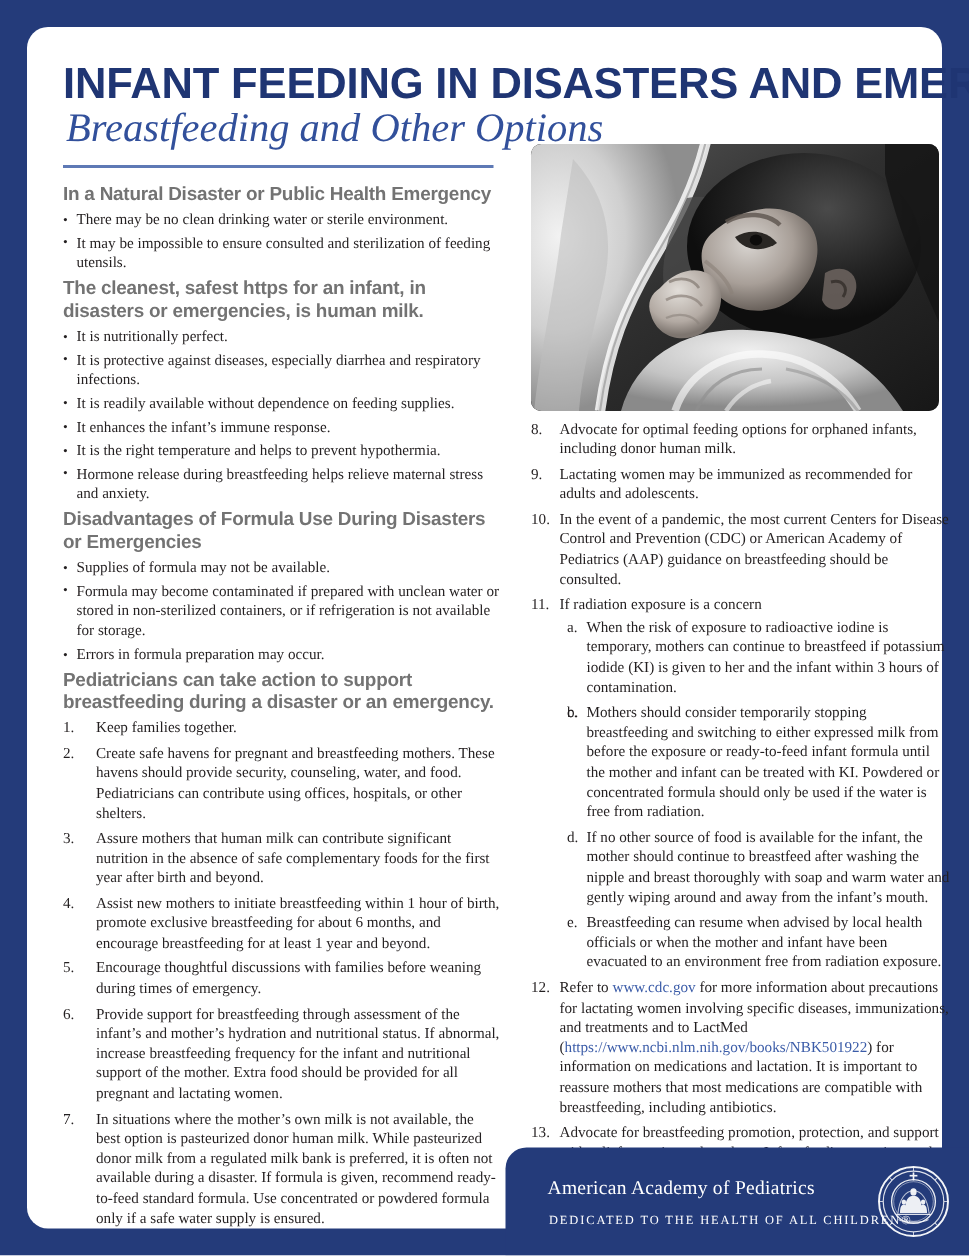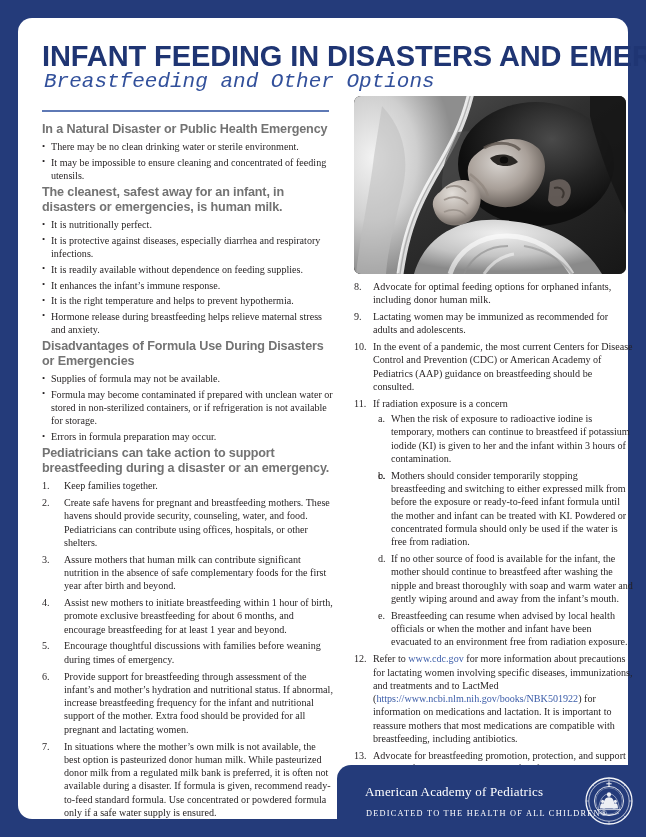--- a/index.html
+++ b/index.html
@@ -33,23 +33,23 @@
     font-weight: bold;
     font-size: 29px;
     letter-spacing: -0.1px;
     color: #1F3573;
     white-space: nowrap;
   }
   .subtitle {
     position: absolute;
     left: 26px;
     top: 52px;
-    font-family: Liberation Mono, monospace;
+    font-family: Liberation Serif, serif;
     font-style: italic;
-    font-size: 21px;
+    font-size: 27px;
     color: #32509B;
     white-space: nowrap;
   }
   .rule {
     position: absolute;
     left: 24px;
     top: 92px;
     width: 287px;
     height: 2px;
     background: #5E79B5;
@@ -278,24 +278,24 @@
 
         <path d="M236,-10 L282,-10 L282,140 C268,110 248,70 236,20 Z" fill="#141414" opacity="0.8"></path>
       </svg>
     </div>
 
     <div class="col-left">
 
       <h2 class="sec">In a Natural Disaster or Public Health Emergency</h2>
       <ul class="bul">
         <li>There may be no clean drinking water or sterile environment.</li>
-        <li>It may be impossible to ensure cleaning and concentrated of feeding utensils.</li>
+        <li>It may be impossible to ensure consulted and sterilization of feeding utensils.</li>
       </ul>
 
-      <h2 class="sec sec-gap">The cleanest, safest away for an infant, in disasters or emergencies, is human milk.</h2>
+      <h2 class="sec sec-gap">The cleanest, safest https for an infant, in disasters or emergencies, is human milk.</h2>
       <ul class="bul">
         <li>It is nutritionally perfect.</li>
         <li>It is protective against diseases, especially diarrhea and respiratory infections.</li>
         <li>It is readily available without dependence on feeding supplies.</li>
         <li>It enhances the infant’s immune response.</li>
         <li>It is the right temperature and helps to prevent hypothermia.</li>
         <li>Hormone release during breastfeeding helps relieve maternal stress and anxiety.</li>
       </ul>
 
       <h2 class="sec sec-gap">Disadvantages of Formula Use During Disasters or Emergencies</h2>

